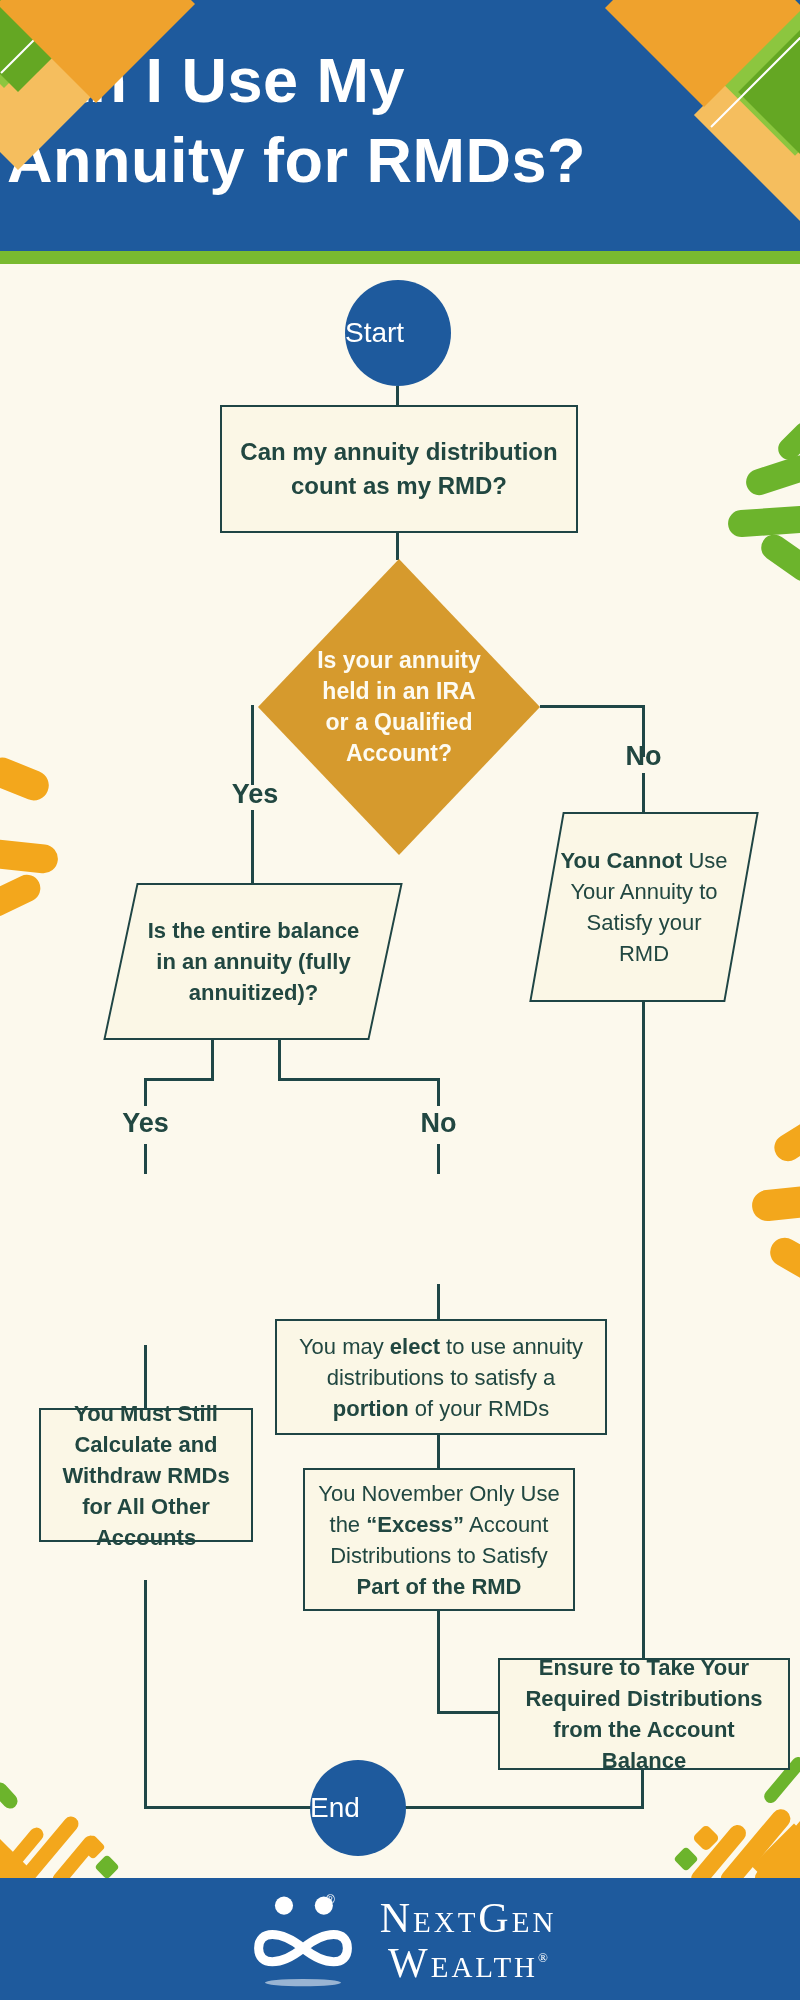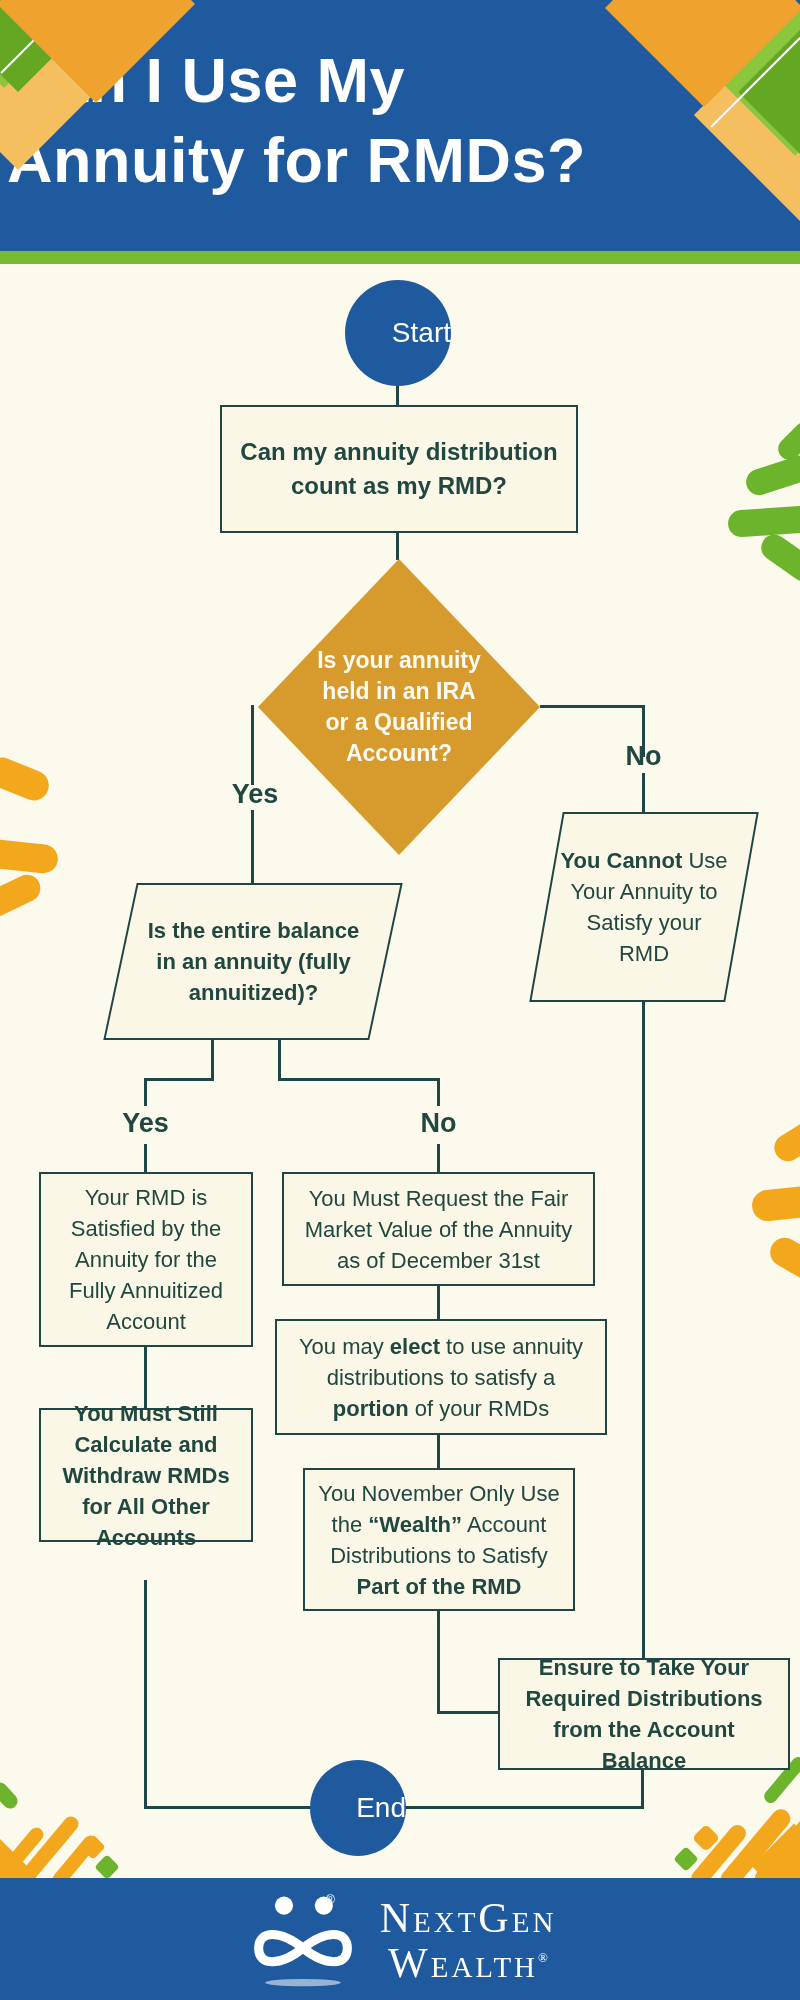--- a/index.html
+++ b/index.html
@@ -17,21 +17,21 @@
   
   .rot { position:absolute; transform:rotate(45deg); }
   .petal { position:absolute; border-radius:999px; }
   
   .ln { position:absolute; background:#1F4747; }
   .node { position:absolute; background:#FBF7E6; border:2px solid #1F4545;
           display:flex; align-items:center; justify-content:center; text-align:center;
           color:#214741; font-size:22px; line-height:31px; padding:8px 10px; }
   .bold { font-weight:700; }
   .circle { position:absolute; border-radius:50%; background:#1E5A9D; color:#fff;
-            display:flex; align-items:center; justify-content:flex-end; font-size:28px; }
+            display:flex; align-items:center; justify-content:flex-start; font-size:28px; }
   .diamond { position:absolute; left:258px; top:559px; width:282px; height:296px;
              background:#D69A2D; clip-path:polygon(50% 0,100% 50%,50% 100%,0 50%);
              display:flex; align-items:center; justify-content:center; text-align:center; }
   .diamond .dtext { width:180px; color:#FDFBF2; font-weight:700; font-size:23px; line-height:31px; }
   .para { position:absolute; background:#FBF7E6; border:2px solid #1F4545;
           display:flex; align-items:center; justify-content:center; text-align:center; }
   .para .inner { color:#214741; font-size:22px; line-height:31px; }
   .label { position:absolute; color:#214741; font-weight:700; font-size:27px; text-align:center; }
   
   .brand { position:absolute; left:0; top:1890px; width:800px; height:100px;
@@ -139,38 +139,32 @@
     <div class="inner" style="transform:skewX(10deg);width:170px;"><span style="font-weight: 700;">You Cannot</span><span> Use Your Annuity to Satisfy your RMD</span></div>
   </div>
 
   <div class="para" style="left:120px;top:883px;width:266px;height:157px;transform:skewX(-12deg);">
     <div class="inner bold" style="transform:skewX(12deg);width:225px;">Is the entire balance in an annuity (fully annuitized)?</div>
   </div>
 
   <div class="label" style="left:118px;top:1108px;width:55px;">Yes</div>
   <div class="label" style="left:411px;top:1108px;width:55px;">No</div>
 
-  <div class="node" style="left:39px;top:1172px;width:214px;height:175px;">
-    <span>Your RMD is Satisfied by the Annuity for the Fully Annuitized Account</span>
-  </div>
 
   <div class="node bold" style="left:39px;top:1408px;width:214px;height:134px;">
     <span>You Must Still Calculate and Withdraw RMDs for All Other Accounts</span>
   </div>
 
-  <div class="node" style="left:282px;top:1172px;width:313px;height:114px;">
-    <span>You Must Request the Fair Market Value of the Annuity as of December 31st</span>
-  </div>
 
   <div class="node" style="left:275px;top:1319px;width:332px;height:116px;">
     <span><span>You may </span><span style="font-weight: 700;">elect</span><span> to use annuity distributions to satisfy a </span><span style="font-weight: 700;">portion</span><span> of your RMDs</span></span>
   </div>
 
   <div class="node" style="left:303px;top:1468px;width:272px;height:143px;">
-    <span><span>You November Only Use the </span><span style="font-weight: 700;">“Wealth”</span><span> Account Distributions to Satisfy </span><span style="font-weight: 700;">Part of the RMD</span></span>
+    <span><span>You November Only Use the </span><span style="font-weight: 700;">“Excess”</span><span> Account Distributions to Satisfy </span><span style="font-weight: 700;">Part of the RMD</span></span>
   </div>
 
   <div class="node bold" style="left:498px;top:1658px;width:292px;height:112px;">
     <span>Ensure to Take Your Required Distributions from the Account Balance</span>
   </div>
 
   <div class="circle" style="left:310px;top:1760px;width:96px;height:96px;">
     <span>End</span>
   </div>
 

